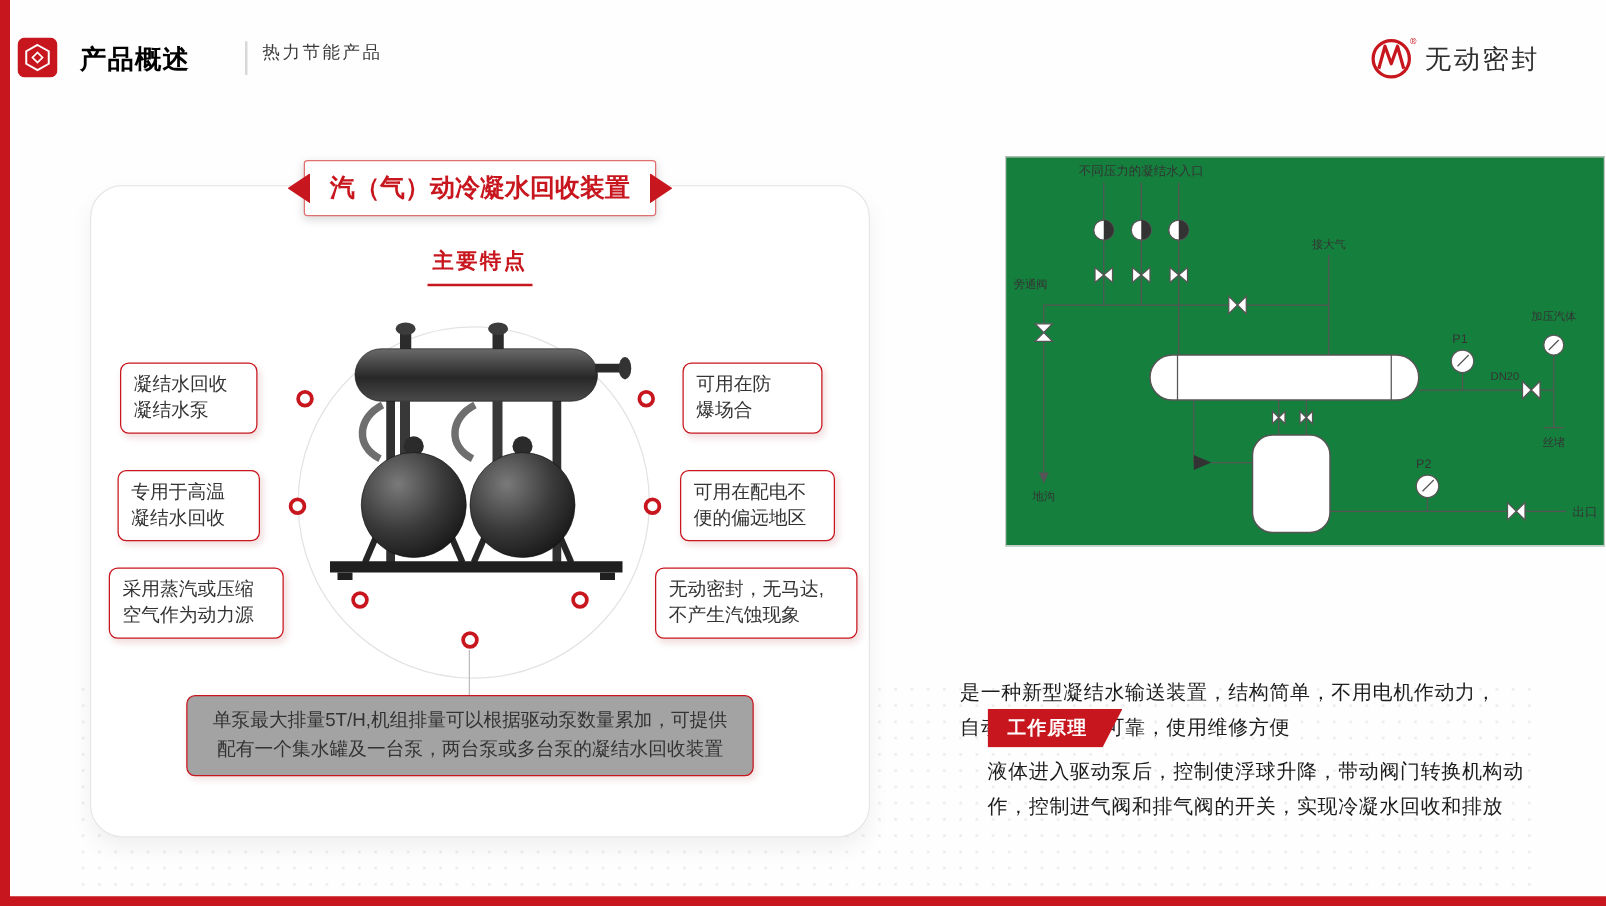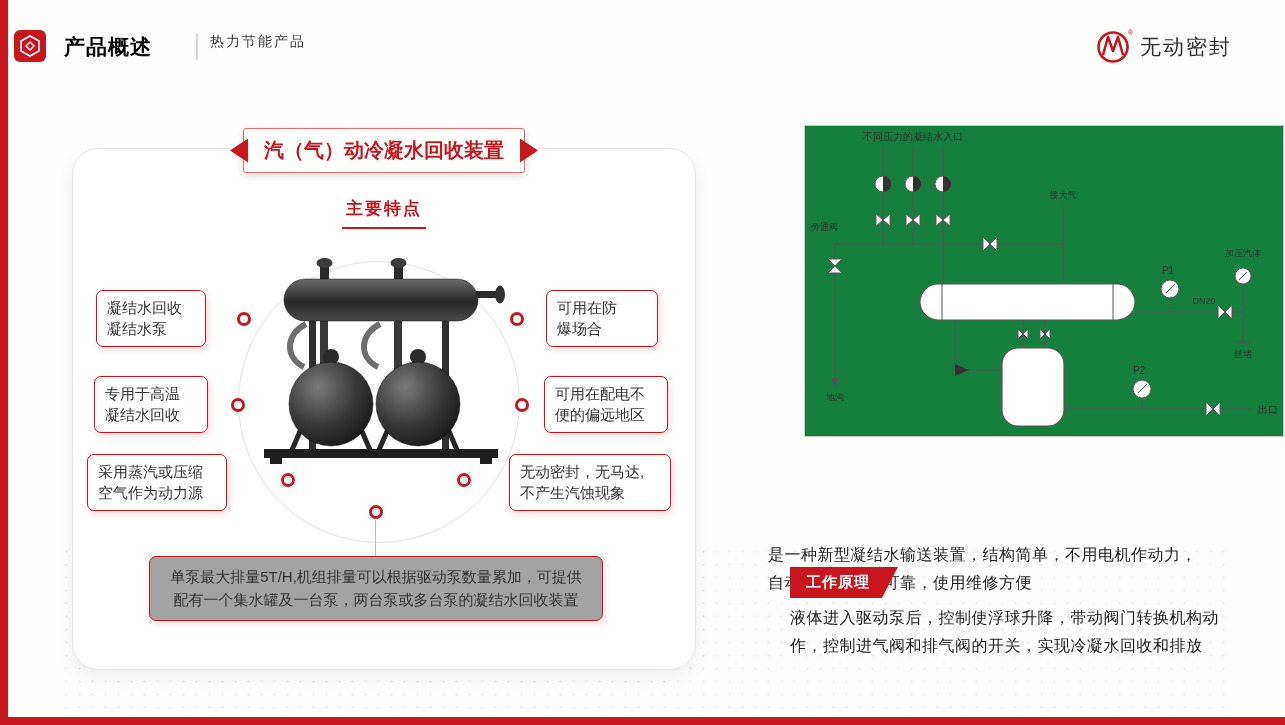--- a/index.html
+++ b/index.html
@@ -41,21 +41,21 @@
   .product{position:absolute;left:173px;top:100px;width:270px;height:225px;z-index:3;}
 
   .feat{position:absolute;background:#fff;border:1.5px solid #c8161e;border-radius:7px;
     padding:7px 10px;font-size:15px;line-height:1.38;color:#333;white-space:pre-line;
     box-shadow:2px 3px 6px rgba(160,20,25,.15);z-index:4;text-align:left;}
   .f1{left:23px;top:141px;width:88px;}
   .f2{left:21px;top:227px;width:92px;}
   .f3{left:14px;top:305px;width:118px;}
   .f4{left:473px;top:141px;width:90px;}
   .f5{left:471px;top:227px;width:102px;}
-  .f6{left:436px;top:305px;width:140px;}
+  .f6{left:451px;top:305px;width:140px;}
 
   .dot{position:absolute;width:8px;height:8px;border:3px solid #c8161e;background:#fff;border-radius:50%;z-index:5;}
   .connector-v{position:absolute;left:302px;top:371px;width:1px;height:36px;background:#bdbdbd;z-index:2;}
 
   .bottom-note{position:absolute;left:76px;top:407px;width:434px;background:#a3a3a3;border:1.5px solid #c8161e;
     border-radius:7px;padding:9px 9px;font-size:15px;line-height:1.5;color:#333;text-align:center;
     white-space:pre-line;box-shadow:2px 3px 6px rgba(160,20,25,.12);z-index:4;}
 
   
   .diagram{position:absolute;left:804px;top:125px;width:478px;height:310px;background:#15803d;border:1px solid #c9c9c9;z-index:1;}

